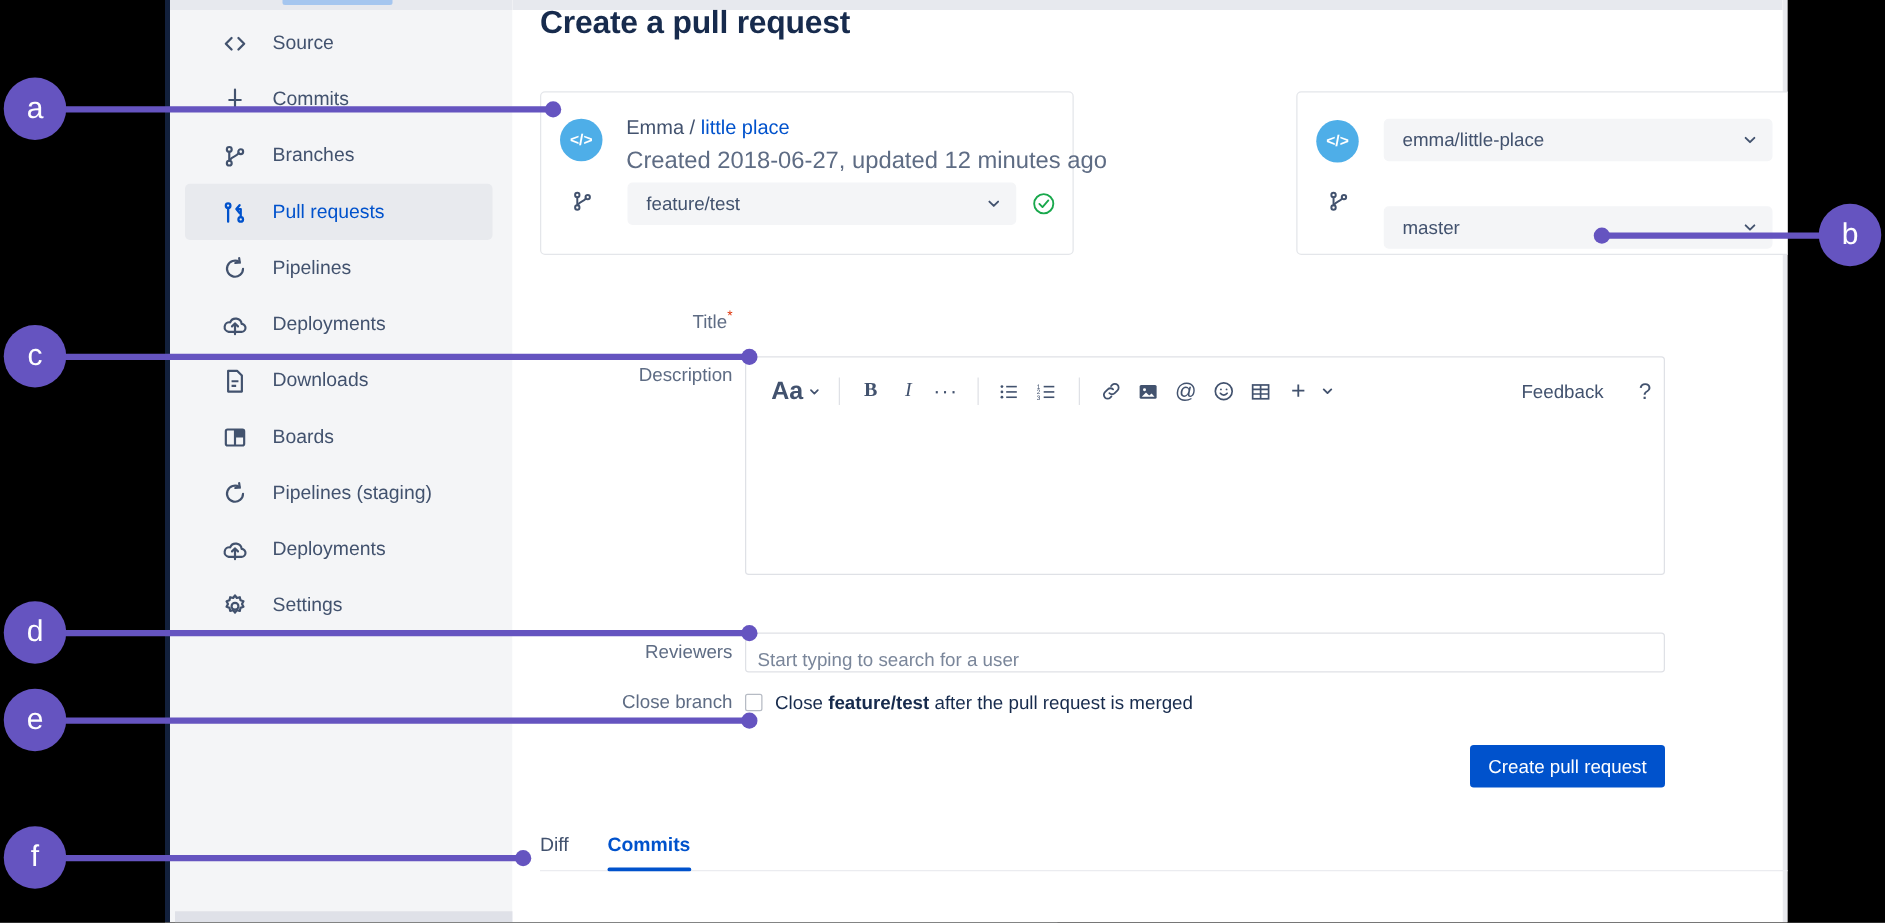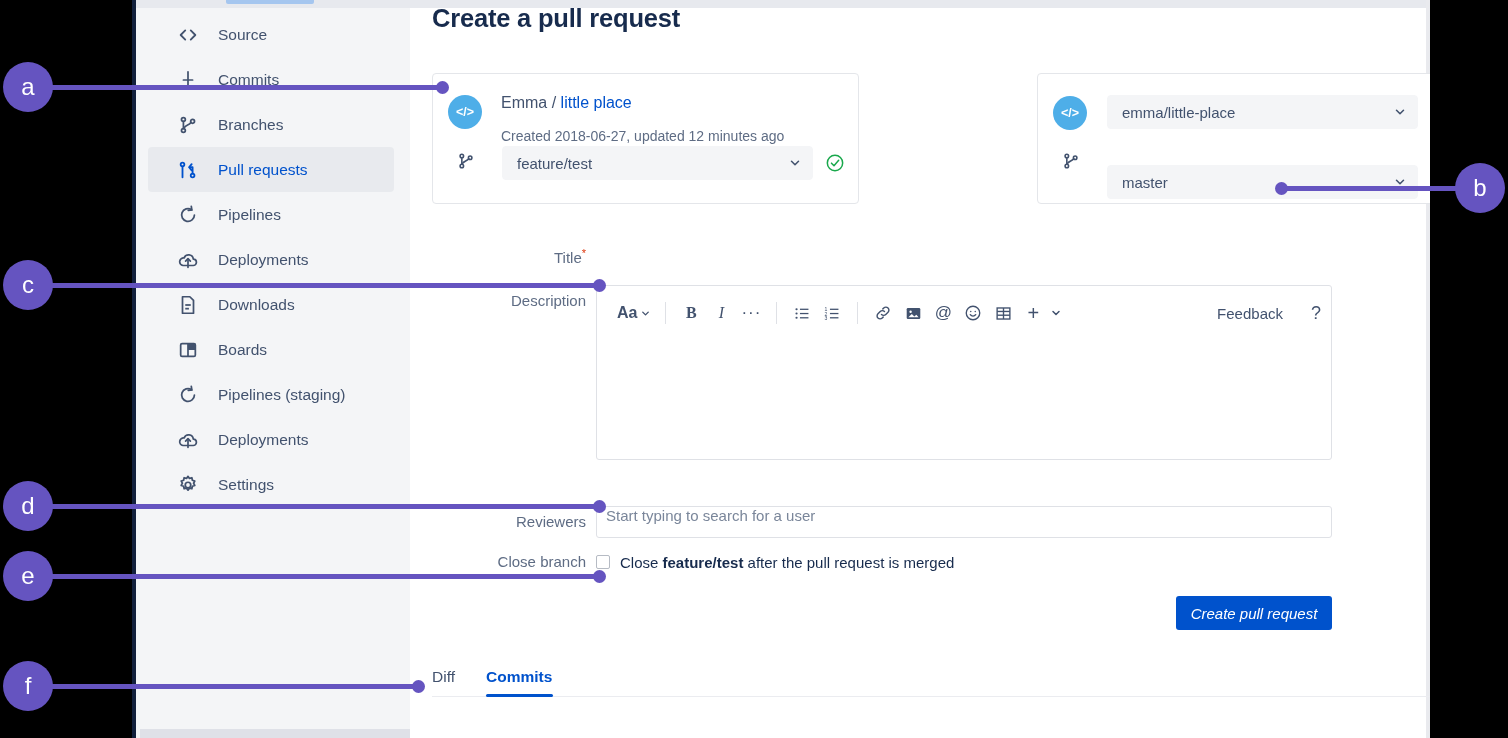--- a/index.html
+++ b/index.html
@@ -75,21 +75,21 @@
 
   .repo-avatar {
     position: absolute; width: 34px; height: 34px; border-radius: 50%;
     background: #4eaee8; color: #fff;
     display:flex; align-items:center; justify-content:center;
     font-size: 12.5px; font-weight: 700;
   }
   .branch-ico { position: absolute; width: 22px; height: 24px; }
   .repo-line { position: absolute; font-size: 16px; color: #42526e; white-space: nowrap; }
   .repo-line .lnk { color: #0052cc; }
-  .repo-sub { position: absolute; font-size: 14px; color: #5e6c84; white-space: nowrap; margin-top: 10px; }
+  .repo-sub { position: absolute; font-size: 19px; color: #5e6c84; white-space: nowrap; }
 
   .select {
     position: absolute; height: 34px;
     background: #f4f5f7; border: 1px solid #f4f5f7; border-radius: 4px;
     display: flex; align-items: center; padding: 0 10px 0 14px;
     font-size: 15px; color: #42526e; cursor: pointer;
   }
   .select .val { flex: 1; white-space: nowrap; overflow: hidden; }
   .chev { width: 14px; height: 14px; flex: 0 0 14px; }
   .chev svg { display:block; }
@@ -116,45 +116,45 @@
 
   .desc-box {
     position: absolute; left: 186px; top: 285px; width: 736px; height: 175px;
     background: #fff; border: 1px solid #dfe1e6; border-radius: 3px;
   }
   .desc-toolbar {
     position: absolute; left: 0; top: 0; width: 736px; height: 54px;
     display: flex; align-items: center; padding: 0 12px 0 16px; gap: 0;
   }
   .tb-btn { display:flex; align-items:center; justify-content:center; width: 30px; height: 30px; color: #42526e; cursor: pointer; }
-  .tb-aa { display:flex; align-items:center; gap:3px; font-size:16px; font-weight:700; color:#42526e; padding: 0 4px; cursor:pointer; }
+  .tb-aa { display:flex; align-items:center; gap:3px; font-size:20px; font-weight:700; color:#42526e; padding: 0 4px; cursor:pointer; }
   .tb-sep { width: 1px; height: 22px; background: #dfe1e6; margin: 0 10px; }
   .tb-spacer { flex: 1; }
   .tb-feedback { font-size: 15px; color: #42526e; cursor: pointer; }
   .tb-help { font-size: 18px; color: #42526e; margin-left: 28px; cursor: pointer; }
 
   .reviewers-input {
     position: absolute; left: 186px; top: 506px; width: 736px; height: 32px;
     background: #fff; border: 1px solid #dfe1e6; border-radius: 3px;
-    display: flex; align-items: flex-start; padding: 0 9px;
+    display: flex; align-items: flex-end; padding: 0 9px;
     font-size: 15px; color: #7a869a;
   }
 
   .closebranch-row {
     position: absolute; left: 186px; top: 551px; width: 736px; height: 22px;
     display: flex; align-items: center; gap: 10px;
   }
   .cb-box { width: 14px; height: 14px; border: 1px solid #b6bbc4; border-radius: 2px; background: #fff; cursor: pointer; flex: 0 0 14px; }
   .cb-text { font-size: 15px; color: #172b4d; }
   .cb-text b { font-weight: 700; }
 
   .primary-btn {
     position: absolute; left: 766px; top: 596px; width: 156px; height: 34px;
     background: #0052cc; color: #fff; border: none; border-radius: 3px;
-    font-size: 15px; font-family: "Liberation Sans", sans-serif; cursor: pointer; font-style: italic;
+    font-size: 15px; font-family: "Liberation Sans", sans-serif; cursor: pointer;
   }
 
   
   .tabs { position: absolute; left: 22px; top: 668px; width: 1000px; height: 40px; }
   .tab {
     position: absolute; top: 0; font-size: 15.5px; color: #42526e;
     padding-bottom: 10px; cursor: pointer;
   }
   .tab.active { color: #0052cc; font-weight: bold; }
   .tab-underline { position: absolute; height: 3px; background: #0052cc; border-radius: 2px; }

